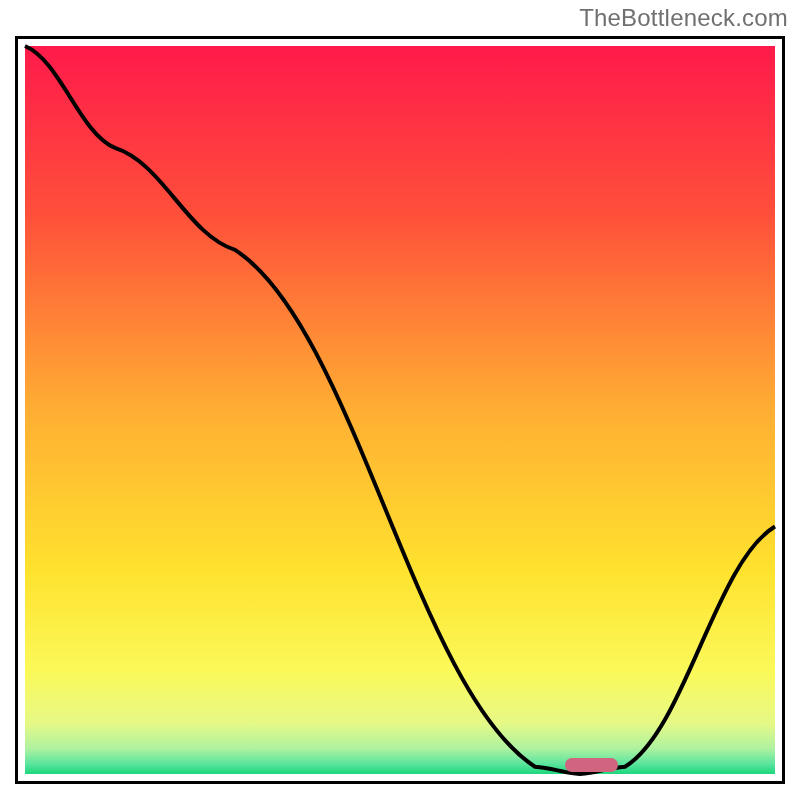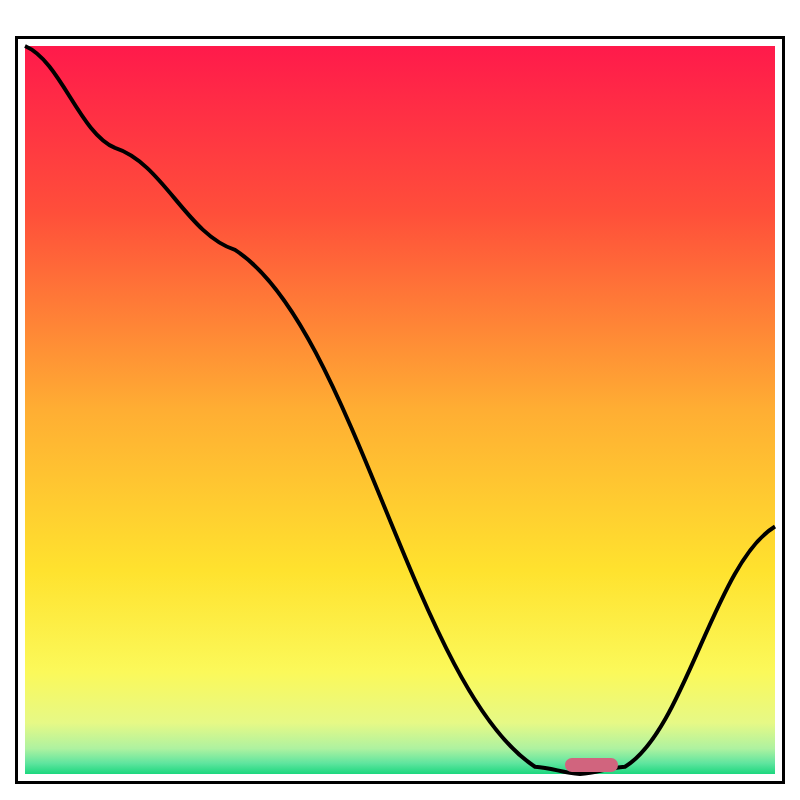--- a/index.html
+++ b/index.html
@@ -54,20 +54,21 @@
     height: 14px;
     border-radius: 7px;
     background: #d1647e;
   }
 </style>
 </head>
 <body>
 
 <div class="wrap">
 
+  <div class="watermark">TheBottleneck.com</div>
 
   <div class="frame">
     <div class="plot">
 
       <svg class="curve" viewBox="0 0 1000 1000" preserveAspectRatio="none">
         <defs>
           <linearGradient id="bg-grad" x1="0" y1="0" x2="0" y2="1">
           <stop offset="0%" stop-color="#ff1a4b"></stop>
               <stop offset="23%" stop-color="#ff4f3a"></stop>
               <stop offset="50%" stop-color="#ffae33"></stop>

